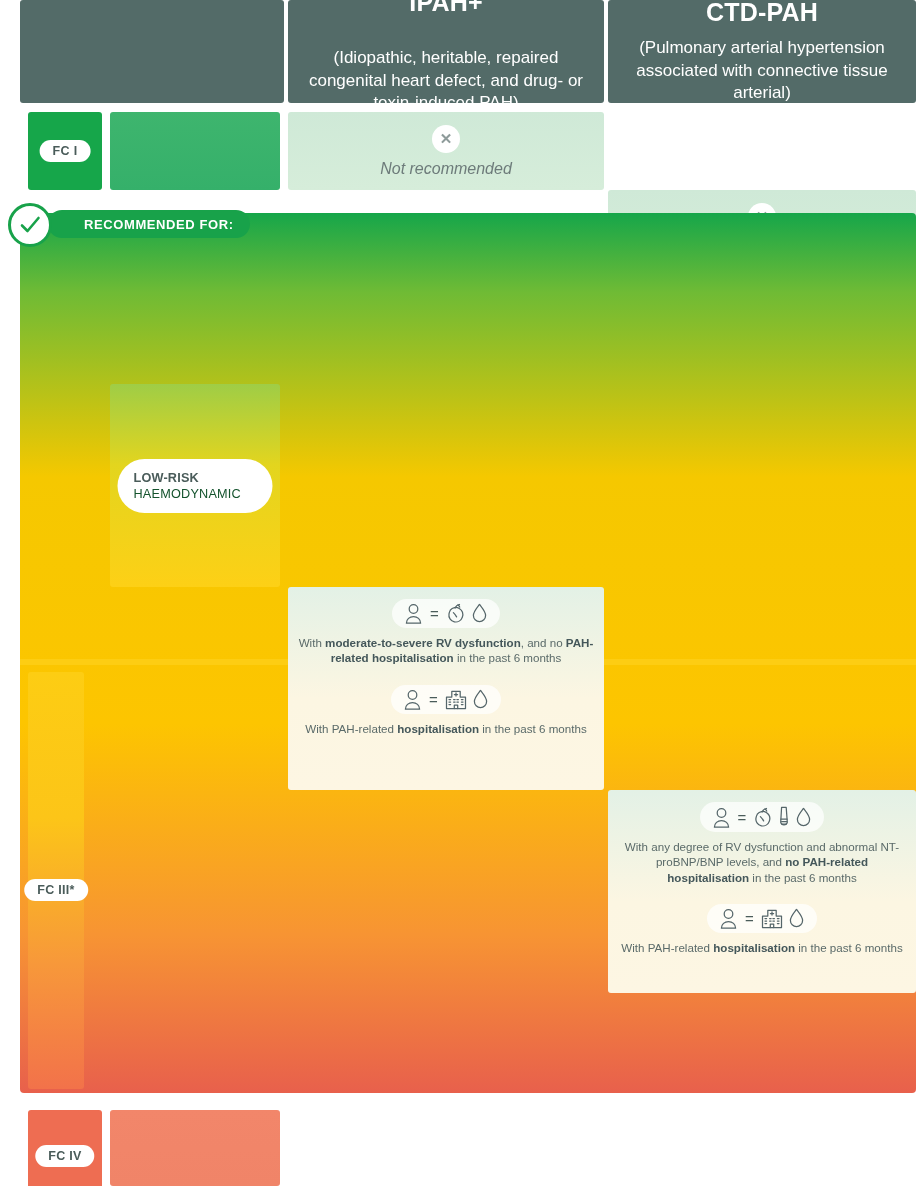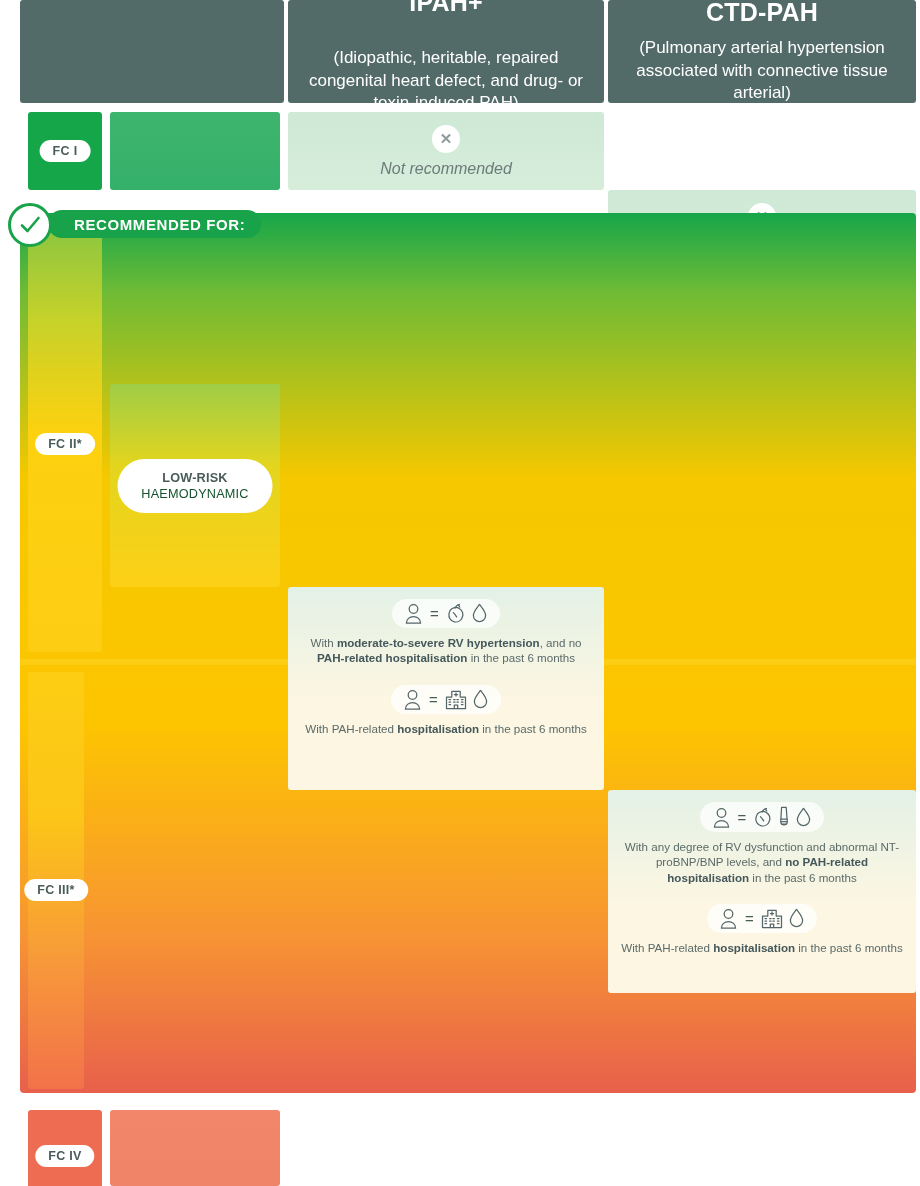--- a/index.html
+++ b/index.html
@@ -29,21 +29,21 @@
     background:#fff; border-radius:20px; padding:4px 13px;
     font-size:12.5px; font-weight:bold; color:#4a5c5a; white-space:nowrap;
     letter-spacing:.3px;
   }
 
   
   .riskcol{ border-radius:3px; position:relative; }
   .riskpill{
     position:absolute; left:50%; top:50%; transform:translate(-50%,-50%);
     background:#fff; border-radius:32px; padding:11px 16px; width:155px;
-    text-align:center; line-height:1.26;
+    line-height:1.26;
   }
   .riskpill .l1{ font-size:12.7px; font-weight:bold; color:#4a5c5a; letter-spacing:.2px; }
   .riskpill .l2{ font-size:12.7px; font-weight:400; color:#14532d; letter-spacing:.2px; }
 
   
   .cell{ border-radius:3px; position:relative; overflow:hidden; }
   .cellinner{
     position:absolute; left:0; right:0; top:0;
     display:flex; flex-direction:column; align-items:center;
     padding:12px 10px 10px;
@@ -81,22 +81,22 @@
       linear-gradient(180deg,#16a64a 0%, #6fbb35 9%, #f5c800 30%, #fdc500 58%, #f79433 82%, #e8604c 100%) border-box;
     pointer-events:none;
   }
   #recDivider{
     position:absolute; left:20px; top:659px; width:896px; height:6px;
     background:#fdcd13;
   }
   #recTab{
     position:absolute; left:48px; top:210px; height:28px;
     background:#18a24a; color:#fff; border-radius:14px;
-    display:flex; align-items:center; padding:0 16px 0 26px;
-    font-size:15px; font-weight:bold; letter-spacing:.6px;
+    display:flex; align-items:center; padding:0 16px 0 36px;
+    font-size:13px; font-weight:bold; letter-spacing:.6px;
   }
   #recCheck{
     position:absolute; left:8px; top:203px; width:44px; height:44px;
     border-radius:50%; background:#fff; border:3px solid #18a24a;
     display:flex; align-items:center; justify-content:center;
   }
 </style>
 </head>
 <body>
 
@@ -127,23 +127,20 @@
   <div class="abs cell" style="left:608px;top:112px;width:308px;height:78px;background:linear-gradient(180deg,#cfe9d7,#d6edda);">
     <div class="nr">
       <div class="nr-circle">✕</div>
       <div class="nr-txt">Not recommended</div>
     </div>
   </div>
 
   <div id="recFrame"></div>
   <div id="recDivider"></div>
 
-  <div class="abs fcstrip" style="left:28px;top:228px;width:74px;height:424px;background:linear-gradient(180deg,#8cc63f 0%,#c7d22a 22%,#fcd10f 48%,#fdcd13 100%);">
-    <div class="fcpill" style="top:205px;">FC II*</div>
-  </div>
 
   <div class="abs riskcol" style="left:110px;top:228px;width:170px;height:203px;background:linear-gradient(180deg,#9fcd46 0%,#e3d51e 40%,#fdd016 100%);">
     <div class="riskpill">
       <div class="l1">LOW-RISK</div>
       <div class="l2">HAEMODYNAMIC</div>
     </div>
   </div>
   <div class="abs cell" style="left:288px;top:228px;width:316px;height:203px;background:linear-gradient(180deg,#e3f1e6 0%,#fcf6e2 55%,#fdf6e3 100%);">
       <div class="cellinner">
         <div class="block">
@@ -162,21 +159,21 @@
                 <path d="M11.9 1.9c.9.4 1.5 1.2 1.8 2.2" stroke="#55666a" stroke-width="1.25" fill="none" stroke-linecap="round" stroke-linejoin="round"></path>
                 <path d="M7.4 9.6c1.3 1.2 2.4 2.7 3.2 4.3" stroke="#55666a" stroke-width="1.25" fill="none" stroke-linecap="round" stroke-linejoin="round"></path>
               </svg>
             </span>
             <span style="display: inline-flex;">
               <svg width="17" height="21" viewBox="0 0 17 21">
                 <path d="M8.5 1.4c3 3.9 6.1 7.3 6.1 11.1A6.1 6.1 0 0 1 8.5 18.6a6.1 6.1 0 0 1-6.1-6.1c0-3.8 3.1-7.2 6.1-11.1z" stroke="#55666a" stroke-width="1.25" fill="none" stroke-linecap="round" stroke-linejoin="round"></path>
               </svg>
             </span>
           </div>
-          <div class="desc">With <b>moderate-to-severe RV hypertension</b>, and no <b>PAH-related hospitalisation</b> in the past 6 months</div>
+          <div class="desc">With <b>moderate-to-severe RV dysfunction</b>, and no <b>PAH-related hospitalisation</b> in the past 6 months</div>
         </div>
         <div class="gap"></div>
         <div class="block">
           <div class="iconrow">
             <span style="display: inline-flex;">
               <svg width="19" height="21" viewBox="0 0 19 21">
                 <circle cx="9.5" cy="6" r="4.3" stroke="#55666a" stroke-width="1.25" fill="none" stroke-linecap="round" stroke-linejoin="round"></circle>
                 <path d="M2.4 20.2c0-4 3.2-6.6 7.1-6.6s7.1 2.6 7.1 6.6z" stroke="#55666a" stroke-width="1.25" fill="none" stroke-linecap="round" stroke-linejoin="round"></path>
               </svg>
             </span>

